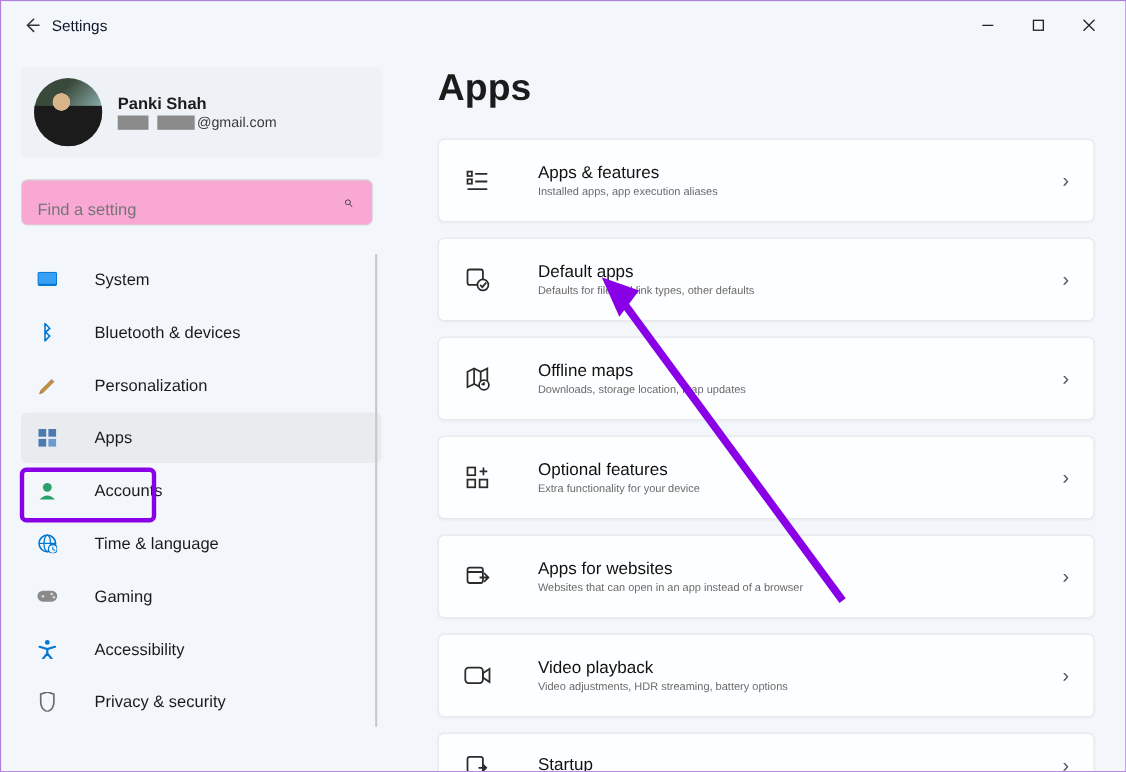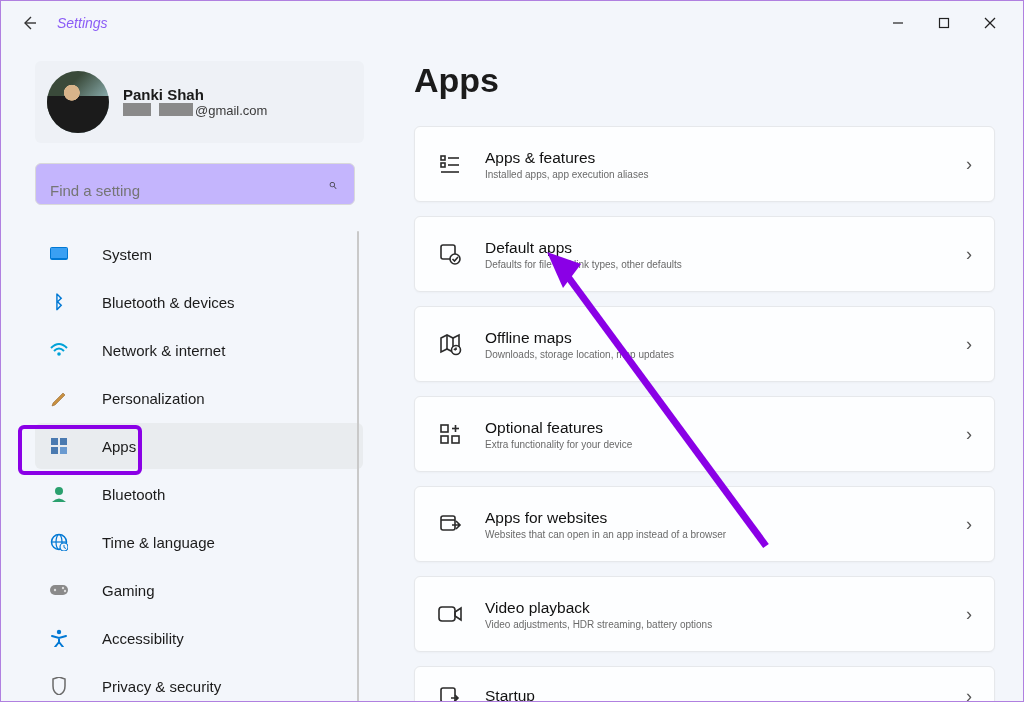--- a/index.html
+++ b/index.html
@@ -19,23 +19,21 @@
     padding: 0 10px;
   }
   .back-btn {
     width: 36px; height: 36px;
     display:flex; align-items:center; justify-content:center;
     font-size: 18px; color:#333;
     cursor:pointer;
   }
   .titlebar-title {
     font-size: 14px;
-    color:#8b5cf6;
-    margin-left: 10px;
-    font-style: italic;
+    color:#0f172a;
   }
   .window-controls {
     margin-left:auto;
     display:flex;
     gap: 0;
   }
   .win-ctrl {
     width: 46px; height: 32px;
     display:flex; align-items:center; justify-content:center;
     font-size: 13px;
@@ -43,21 +41,20 @@
   }
   .content {
     display:flex;
     height: calc(100% - 44px);
   }
   .sidebar {
     width: 355px;
     padding: 16px 8px 0 18px;
     display:flex;
     flex-direction:column;
-    margin-left:16px;
   }
   .profile {
     display:flex;
     align-items:center;
     gap:14px;
     background:#eef1f6;
     border-radius:6px;
     padding:10px 12px;
     margin-bottom: 20px;
   }
@@ -68,32 +65,32 @@
     position:relative;
     overflow:hidden;
   }
   .avatar::after{
     content:"";
     position:absolute; inset:0;
     background: radial-gradient(circle at 40% 35%, #d8b48a 0 14%, transparent 15%),
                 linear-gradient(180deg, transparent 40%, #1b1b1b 41%);
   }
   .profile-name { font-weight:600; font-size:15px; color:#1b1b1b;}
-  .profile-email { font-size:13px; color:#3a3a3a; display:flex; align-items:flex-start; gap:2px;}
+  .profile-email { font-size:13px; color:#3a3a3a; display:flex; align-items:flex-end; gap:2px;}
   .redact { background:#8a8a8a; display:inline-block; height:13px; }
   .search-wrap {
     position:relative;
     margin-bottom: 26px;
   }
   .search {
     width: 320px;
     height: 42px;
     border:1px solid #d9d9d9;
     border-radius:6px;
-    background:#c4b5fd;
+    background:#f9a8d4;
     padding: 12px 40px 0 14px;
     font-size:15px;
     color:#555;
   }
   .search-icon {
     position:absolute;
     right: 28px;
     top: 50%;
     transform: translateY(-50%) scaleX(-1);
     font-size: 15px;
@@ -155,21 +152,21 @@
     margin-bottom: 14px;
     cursor:pointer;
     box-shadow: 0 1px 2px rgba(0,0,0,0.03);
   }
   .card-icon {
     width:26px; height:26px;
     margin-right: 22px;
     color:#2b2b2b;
     display:flex;align-items:center;justify-content:center;
   }
-  .card-body { flex:1; }
+  .card-body { flex:1;margin-left:20px; }
   .card-title { font-size:15.5px; color:#111; }
   .card-sub { font-size:10px; color:#6a6a6a; margin-top:2px;}
   .card-chevron { font-size:18px; color:#555; }
   .arrow-annotation {
     position:absolute;
     pointer-events:none;
   }
 </style>
 </head>
 <body>
@@ -232,30 +229,20 @@
           <span>System</span>
         </div>
         <div class="nav-item">
           <span class="nav-icon">
             <span style="color:#0078d4;font-weight:bold;font-size:18px">ᛒ</span>
           </span>
           <span>Bluetooth &amp; devices</span>
         </div>
         <div class="nav-item">
           <span class="nav-icon">
-            <svg width="18" height="14">
-              <path d="M1 5 Q9 -3 17 5" stroke="#00a2d8" stroke-width="2" fill="none"></path>
-              <path d="M4 8 Q9 3 14 8" stroke="#00a2d8" stroke-width="2" fill="none"></path>
-              <circle cx="9" cy="11" r="1.8" fill="#00a2d8"></circle>
-            </svg>
-          </span>
-          <span>Network &amp; internet</span>
-        </div>
-        <div class="nav-item">
-          <span class="nav-icon">
             <svg width="18" height="18">
               <path d="M3 14 L13 4 L15 6 L5 16 L2 17 Z" fill="#c89040" stroke="#8a5a20" stroke-width="0.5"></path>
             </svg>
           </span>
           <span>Personalization</span>
         </div>
         <div class="nav-item active">
           <span class="nav-icon">
             <svg width="18" height="18">
               <rect x="1" y="1" width="7" height="7" fill="#4a7ab0"></rect>
@@ -266,21 +253,21 @@
           </span>
           <span>Apps</span>
         </div>
         <div class="nav-item">
           <span class="nav-icon">
             <svg width="18" height="18">
               <circle cx="9" cy="6" r="4" fill="#2aa06e"></circle>
               <path d="M2 17 Q9 10 16 17 Z" fill="#2aa06e"></path>
             </svg>
           </span>
-          <span>Bluetooth</span>
+          <span>Accounts</span>
         </div>
         <div class="nav-item">
           <span class="nav-icon">
             <svg width="18" height="18">
               <circle cx="9" cy="9" r="7.5" fill="none" stroke="#0078d4" stroke-width="1.5"></circle>
               <ellipse cx="9" cy="9" rx="3" ry="7.5" fill="none" stroke="#0078d4" stroke-width="1.2"></ellipse>
               <line x1="1.5" y1="9" x2="16.5" y2="9" stroke="#0078d4" stroke-width="1.2"></line>
               <circle cx="14" cy="14" r="4" fill="#f3f6fb" stroke="#0078d4" stroke-width="1.2"></circle>
               <line x1="14" y1="12" x2="14" y2="14.5" stroke="#0078d4"></line>
               <line x1="14" y1="14.5" x2="16" y2="15.5" stroke="#0078d4"></line>

